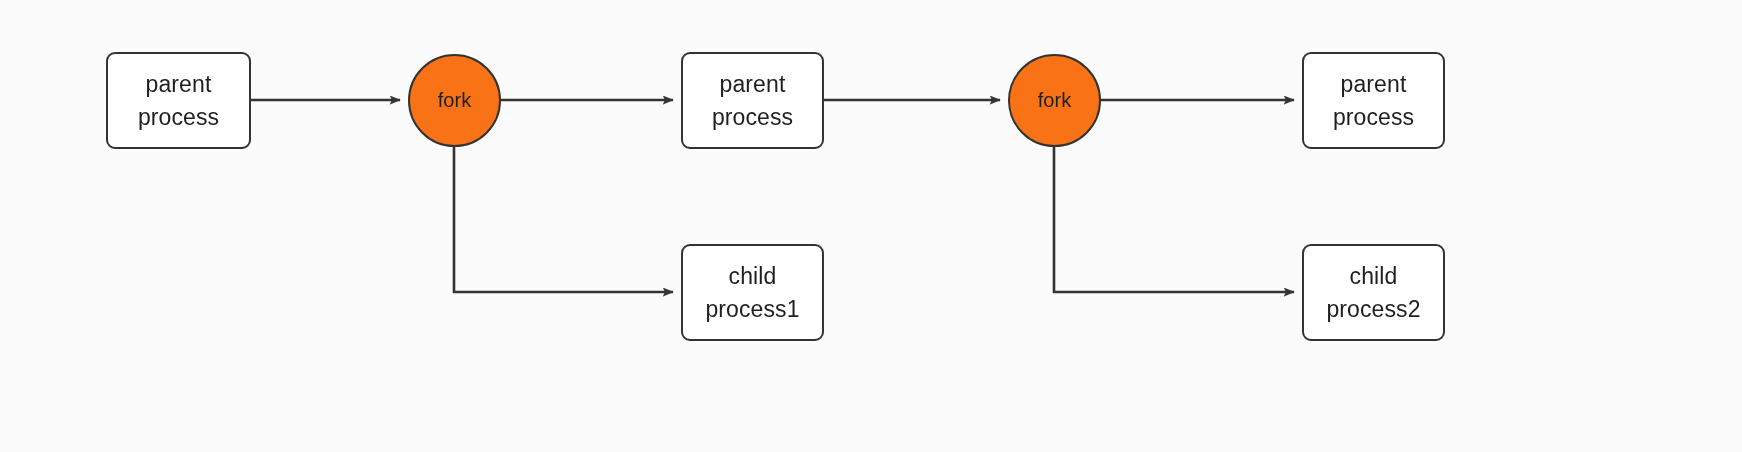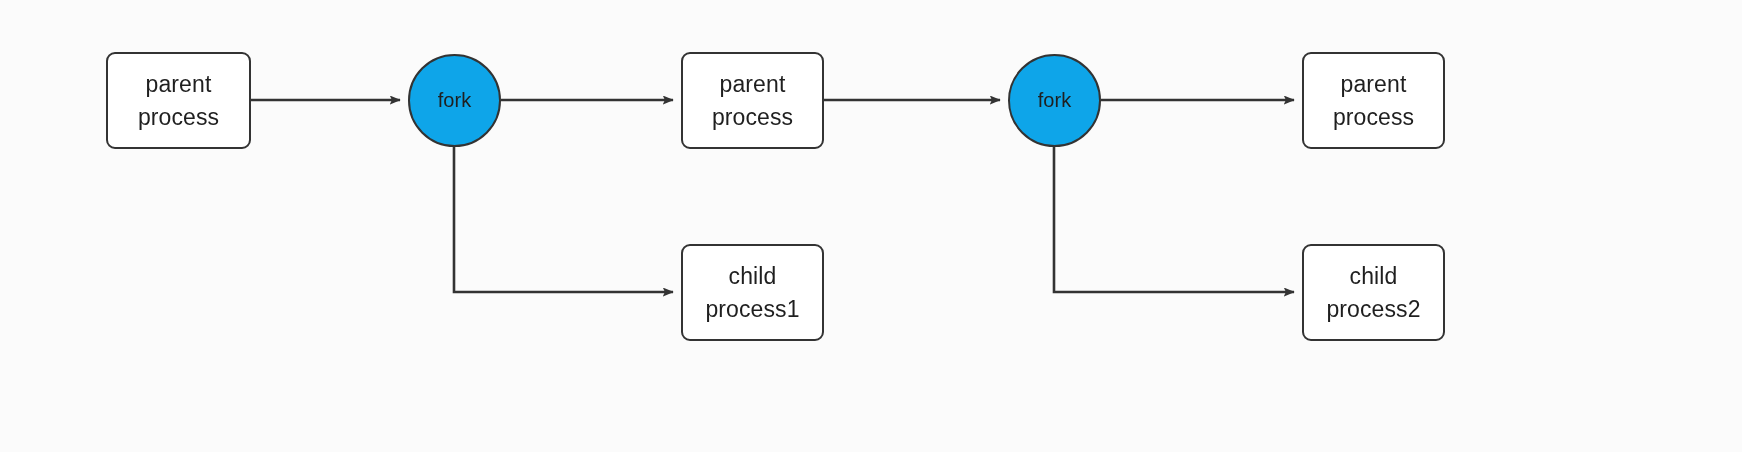--- a/index.html
+++ b/index.html
@@ -35,21 +35,21 @@
     align-items: center;
     justify-content: center;
     text-align: center;
   }
   .box {
     background: #ffffff;
     border: 2.6px solid #333333;
     border-radius: 9px;
   }
   .circle {
-    background: #0ea5e9;
+    background: #f97316;
     border: 2.6px solid #333333;
     border-radius: 50%;
   }
   .node-label {
     color: #1f1f1f;
     font-size: 23px;
     line-height: 1.42;
     letter-spacing: 0.1px;
     white-space: pre-line;
     user-select: none;

